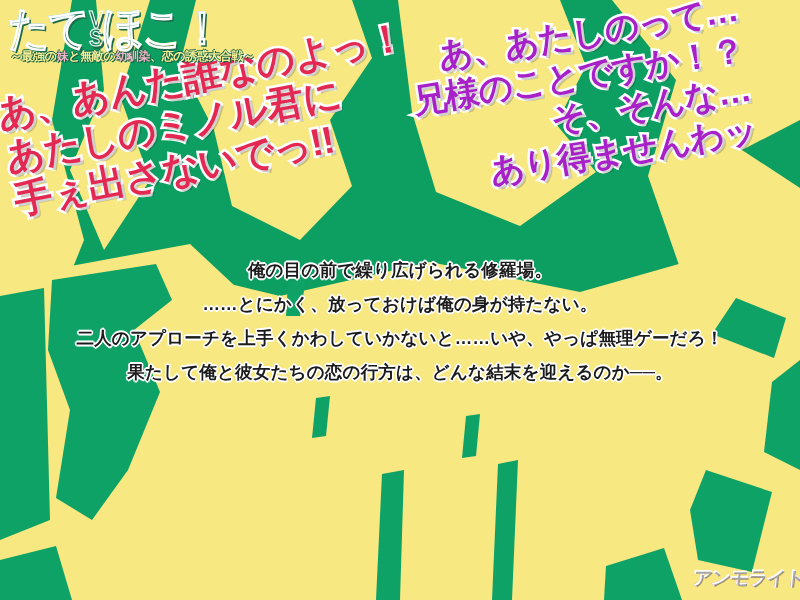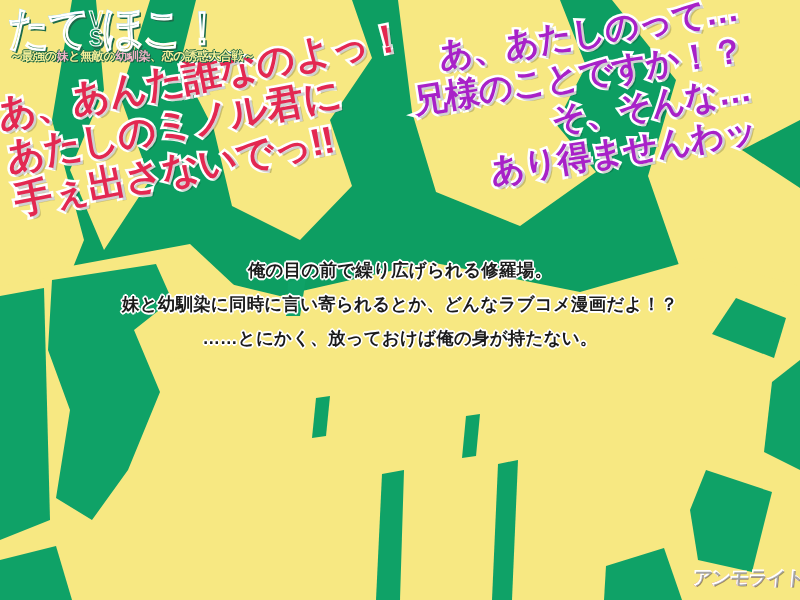--- a/index.html
+++ b/index.html
@@ -225,21 +225,22 @@
 
   <div id="shout-right" class="shout shout-purple">
     <span class="shout-line">あ、あたしのって…</span>
     <span class="shout-line">兄様のことですか！？</span>
     <span class="shout-line">そ、そんな…</span>
     <span class="shout-line">あり得ませんわッ</span>
   </div>
 
   <div id="narration">
     <p>俺の目の前で繰り広げられる修羅場。</p>
-    <p>妹と幼馴染に同時に言い寄られるとか、どんなラブコメ漫画だよ！？</p>
     <p>……とにかく、放っておけば俺の身が持たない。</p>
+    <p>二人のアプローチを上手くかわしていかないと……いや、やっぱ無理ゲーだろ！</p>
+    <p>果たして俺と彼女たちの恋の行方は、どんな結末を迎えるのか──。</p>
   </div>
 
   <div id="brand-badge">
     <span class="brand-text">アンモライト</span>
   </div>
 
 </div>
 
 </body></html>

